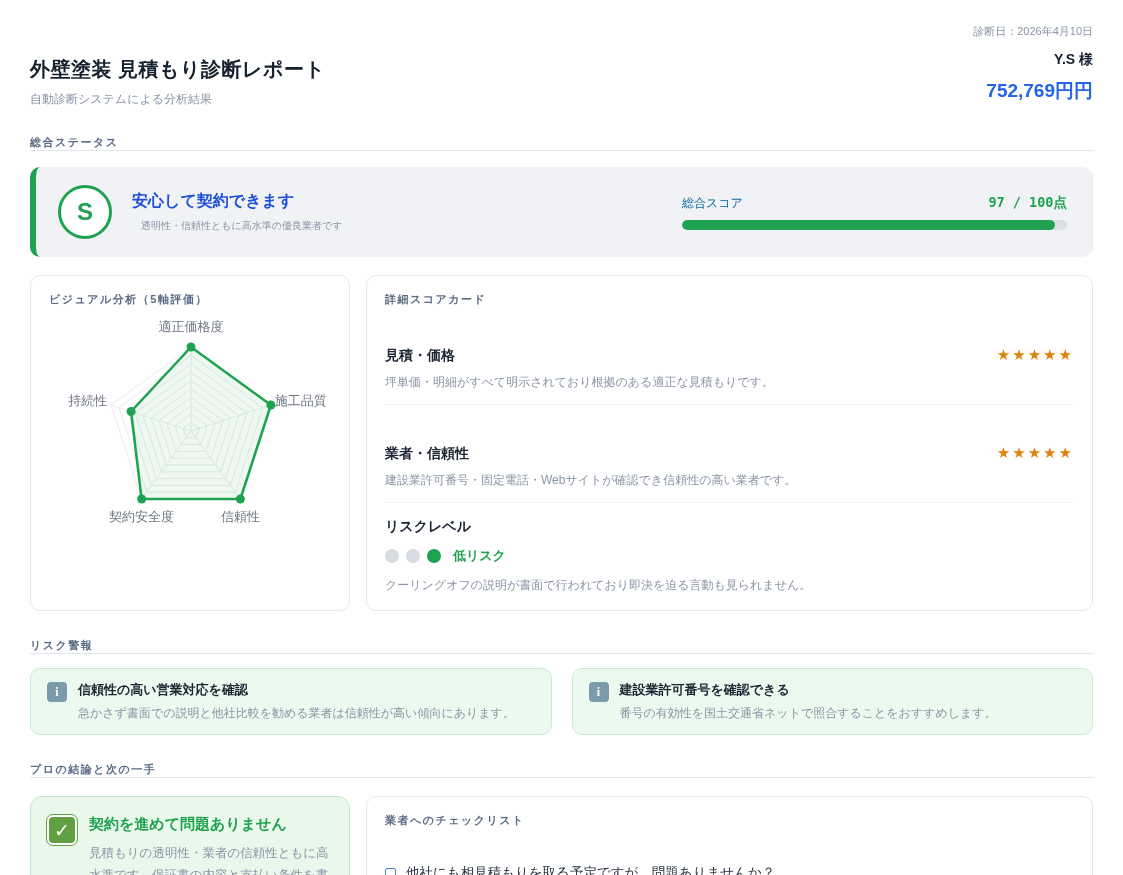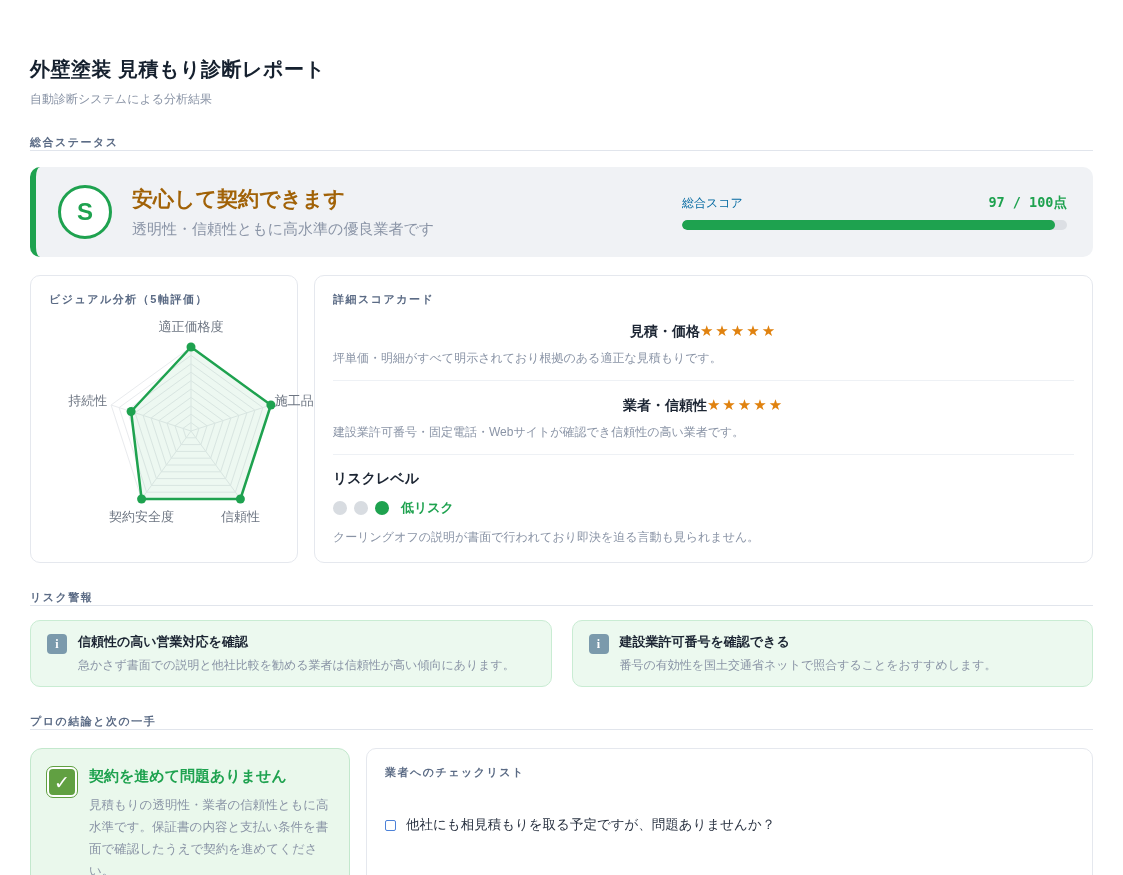--- a/index.html
+++ b/index.html
@@ -21,39 +21,39 @@
     font-size: 11px; font-weight: bold; color: #5b6b85; letter-spacing: 1.5px; }
 
   
   .status-card { margin-top: 16px; background: #f0f2f5; border-radius: 10px;
     border-left: 6px solid var(--green); padding: 17px 26px 17px 22px;
     display: flex; align-items: center; height: 90px; }
   .grade-circle { width: 54px; height: 54px; border-radius: 50%; background: #fff;
     border: 3px solid var(--green); display: flex; align-items: center; justify-content: center;
     font-size: 24px; font-weight: bold; color: var(--green); flex: none; }
   .status-text { margin-left: 20px; }
-  .status-title { font-size: 21px; font-weight: bold; color: #a16207; }
-  .status-sub { font-size: 15px; color: #8a94a6; margin-top: 7px; }
+  .status-title { font-size: 16px; font-weight: bold; color: #1d4ed8; }
+  .status-sub { font-size: 10px; color: #8a94a6; margin-top: 7px; margin-left: 9px; }
   .score-block { margin-left: auto; width: 385px; }
   .score-row { display: flex; justify-content: space-between; align-items: baseline; }
   .score-label { font-size: 12px; color: #0369a1; }
   .score-value { font-family: "DejaVu Sans Mono", monospace; font-size: 13.5px; font-weight: bold; color: var(--green); }
   .progress-track { height: 10px; border-radius: 5px; background: #dcdfe4; margin-top: 8px; overflow: hidden; }
   .progress-fill { height: 100%; border-radius: 5px; background: var(--green); width: 0; }
 
   
   .columns { display: flex; gap: 16px; margin-top: 18px; align-items: stretch; }
   .card { background: #fff; border: 1px solid #e5e8ee; border-radius: 10px; padding: 16px 18px; }
   .card-label { font-size: 11px; font-weight: bold; color: #5b6b85; letter-spacing: 1.5px; }
-  .radar-card { width: 268px; flex: none; }
+  .radar-card { width: 320px; flex: none; }
   .score-detail-card { flex: 1; }
   #radar-svg { display: block; margin: 8px auto 0; }
 
   .score-item { padding: 15px 0 13px; border-bottom: 1px solid #eef1f5; }
-  .score-item-head { display: flex; justify-content: center; align-items: baseline; }
+  .score-item-head { display: flex; justify-content: space-between; align-items: baseline; margin-top: 24px; }
   .item-title { font-size: 14px; font-weight: bold; color: #1c2533; }
   .stars { font-size: 15px; color: var(--orange); letter-spacing: 2px; }
   .item-desc { font-size: 12px; color: #8a94a6; margin-top: 9px; }
 
   .risk-level { padding-top: 15px; }
   .risk-dots { display: flex; align-items: center; gap: 7px; margin-top: 11px; }
   .dot { width: 14px; height: 14px; border-radius: 50%; background: #d8dce1; }
   .dot.active { background: var(--green); }
   .risk-label { font-size: 13px; font-weight: bold; color: var(--green); margin-left: 5px; }
   .risk-desc { font-size: 12px; color: #8a94a6; margin-top: 12px; }
@@ -86,20 +86,25 @@
 </style>
 </head>
 <body>
 
 <div class="page">
 
   <header class="header">
     <div>
       <h1 class="page-title">外壁塗装 見積もり診断レポート</h1>
       <p class="page-subtitle">自動診断システムによる分析結果</p>
+    </div>
+    <div class="header-right">
+      <div class="diag-date">診断日：2026年4月10日</div>
+      <div class="customer-name">Y.S 様</div>
+      <div class="amount">752,769円円</div>
     </div>
   </header>
 
   <div class="section-label">総合ステータス</div>
 
   <div class="status-card">
     <div class="grade-circle">
       <span>S</span>
     </div>
     <div class="status-text">

